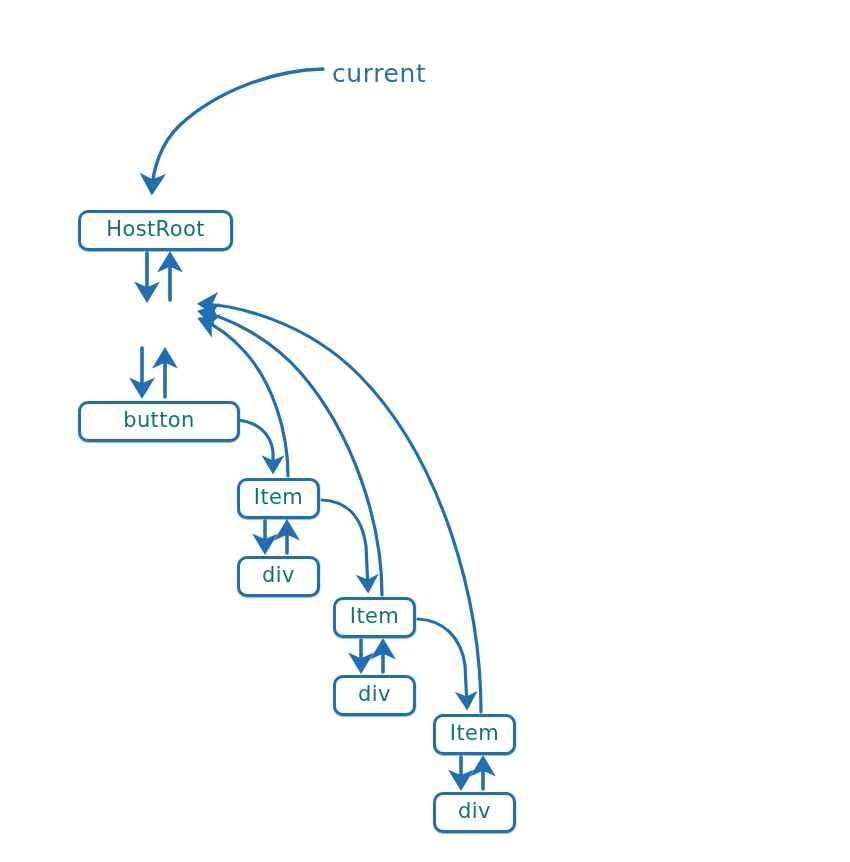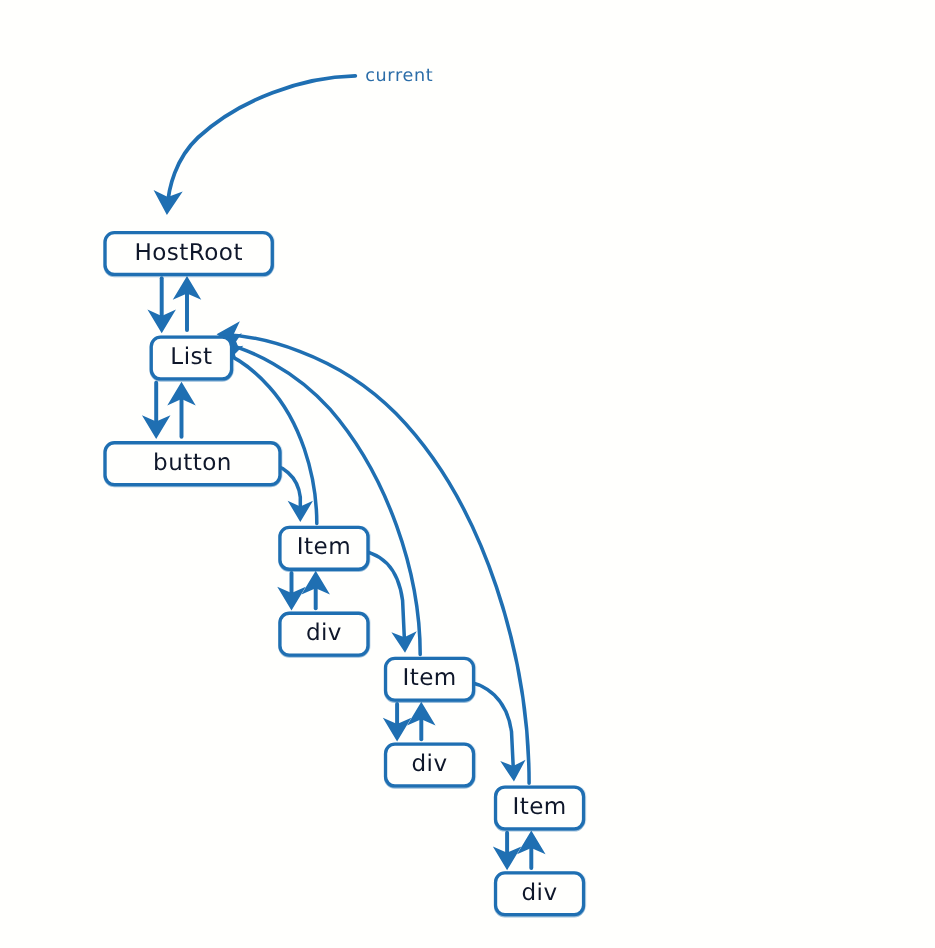--- a/index.html
+++ b/index.html
@@ -26,33 +26,32 @@
   }
   .node {
     position: absolute;
     box-sizing: border-box;
     display: flex;
     align-items: center;
     justify-content: center;
     border: 3px solid #1f6fb2;
     border-radius: 10px;
     background: #fffffd;
-    color: #0f172a;
+    color: #0f766e;
     font-size: 21px;
     letter-spacing: 0.4px;
     line-height: 1;
     padding-bottom: 2px;
     box-shadow: 0 1px 0 rgba(31,111,178,0.45),
                 1px 0 0 rgba(31,111,178,0.18);
-    margin-left: 16px;
   }
   .label {
     position: absolute;
     color: #2b6da8;
-    font-size: 16px;
+    font-size: 25px;
     letter-spacing: 0.6px;
     white-space: nowrap;
   }
 </style>
 </head>
 <body>
 
 <div id="canvas">
 
   <svg id="wires" viewBox="0 0 850 862">
@@ -95,21 +94,20 @@
 
       <path stroke-width="3.6" marker-end="url(#ah)" d="M461,757 L461,786"></path>
       <path stroke-width="3.6" marker-end="url(#ah)" d="M483,789 L483,760"></path>
     </g>
   </svg>
 
   <div class="label" style="left:332px; top:59px;">current</div>
 
   <div class="node" style="left:78px;  top:210px; width:155px; height:41px;">HostRoot</div>
 
-  <div class="node" style="left:120px; top:305px; width:76px;  height:41px;">List</div>
 
   <div class="node" style="left:78px;  top:401px; width:162px; height:41px;">button</div>
 
   <div class="node" style="left:237px; top:478px; width:83px;  height:41px;">Item</div>
 
   <div class="node" style="left:237px; top:556px; width:83px;  height:41px;">div</div>
 
   <div class="node" style="left:333px; top:597px; width:83px;  height:41px;">Item</div>
 
   <div class="node" style="left:333px; top:675px; width:83px;  height:41px;">div</div>

